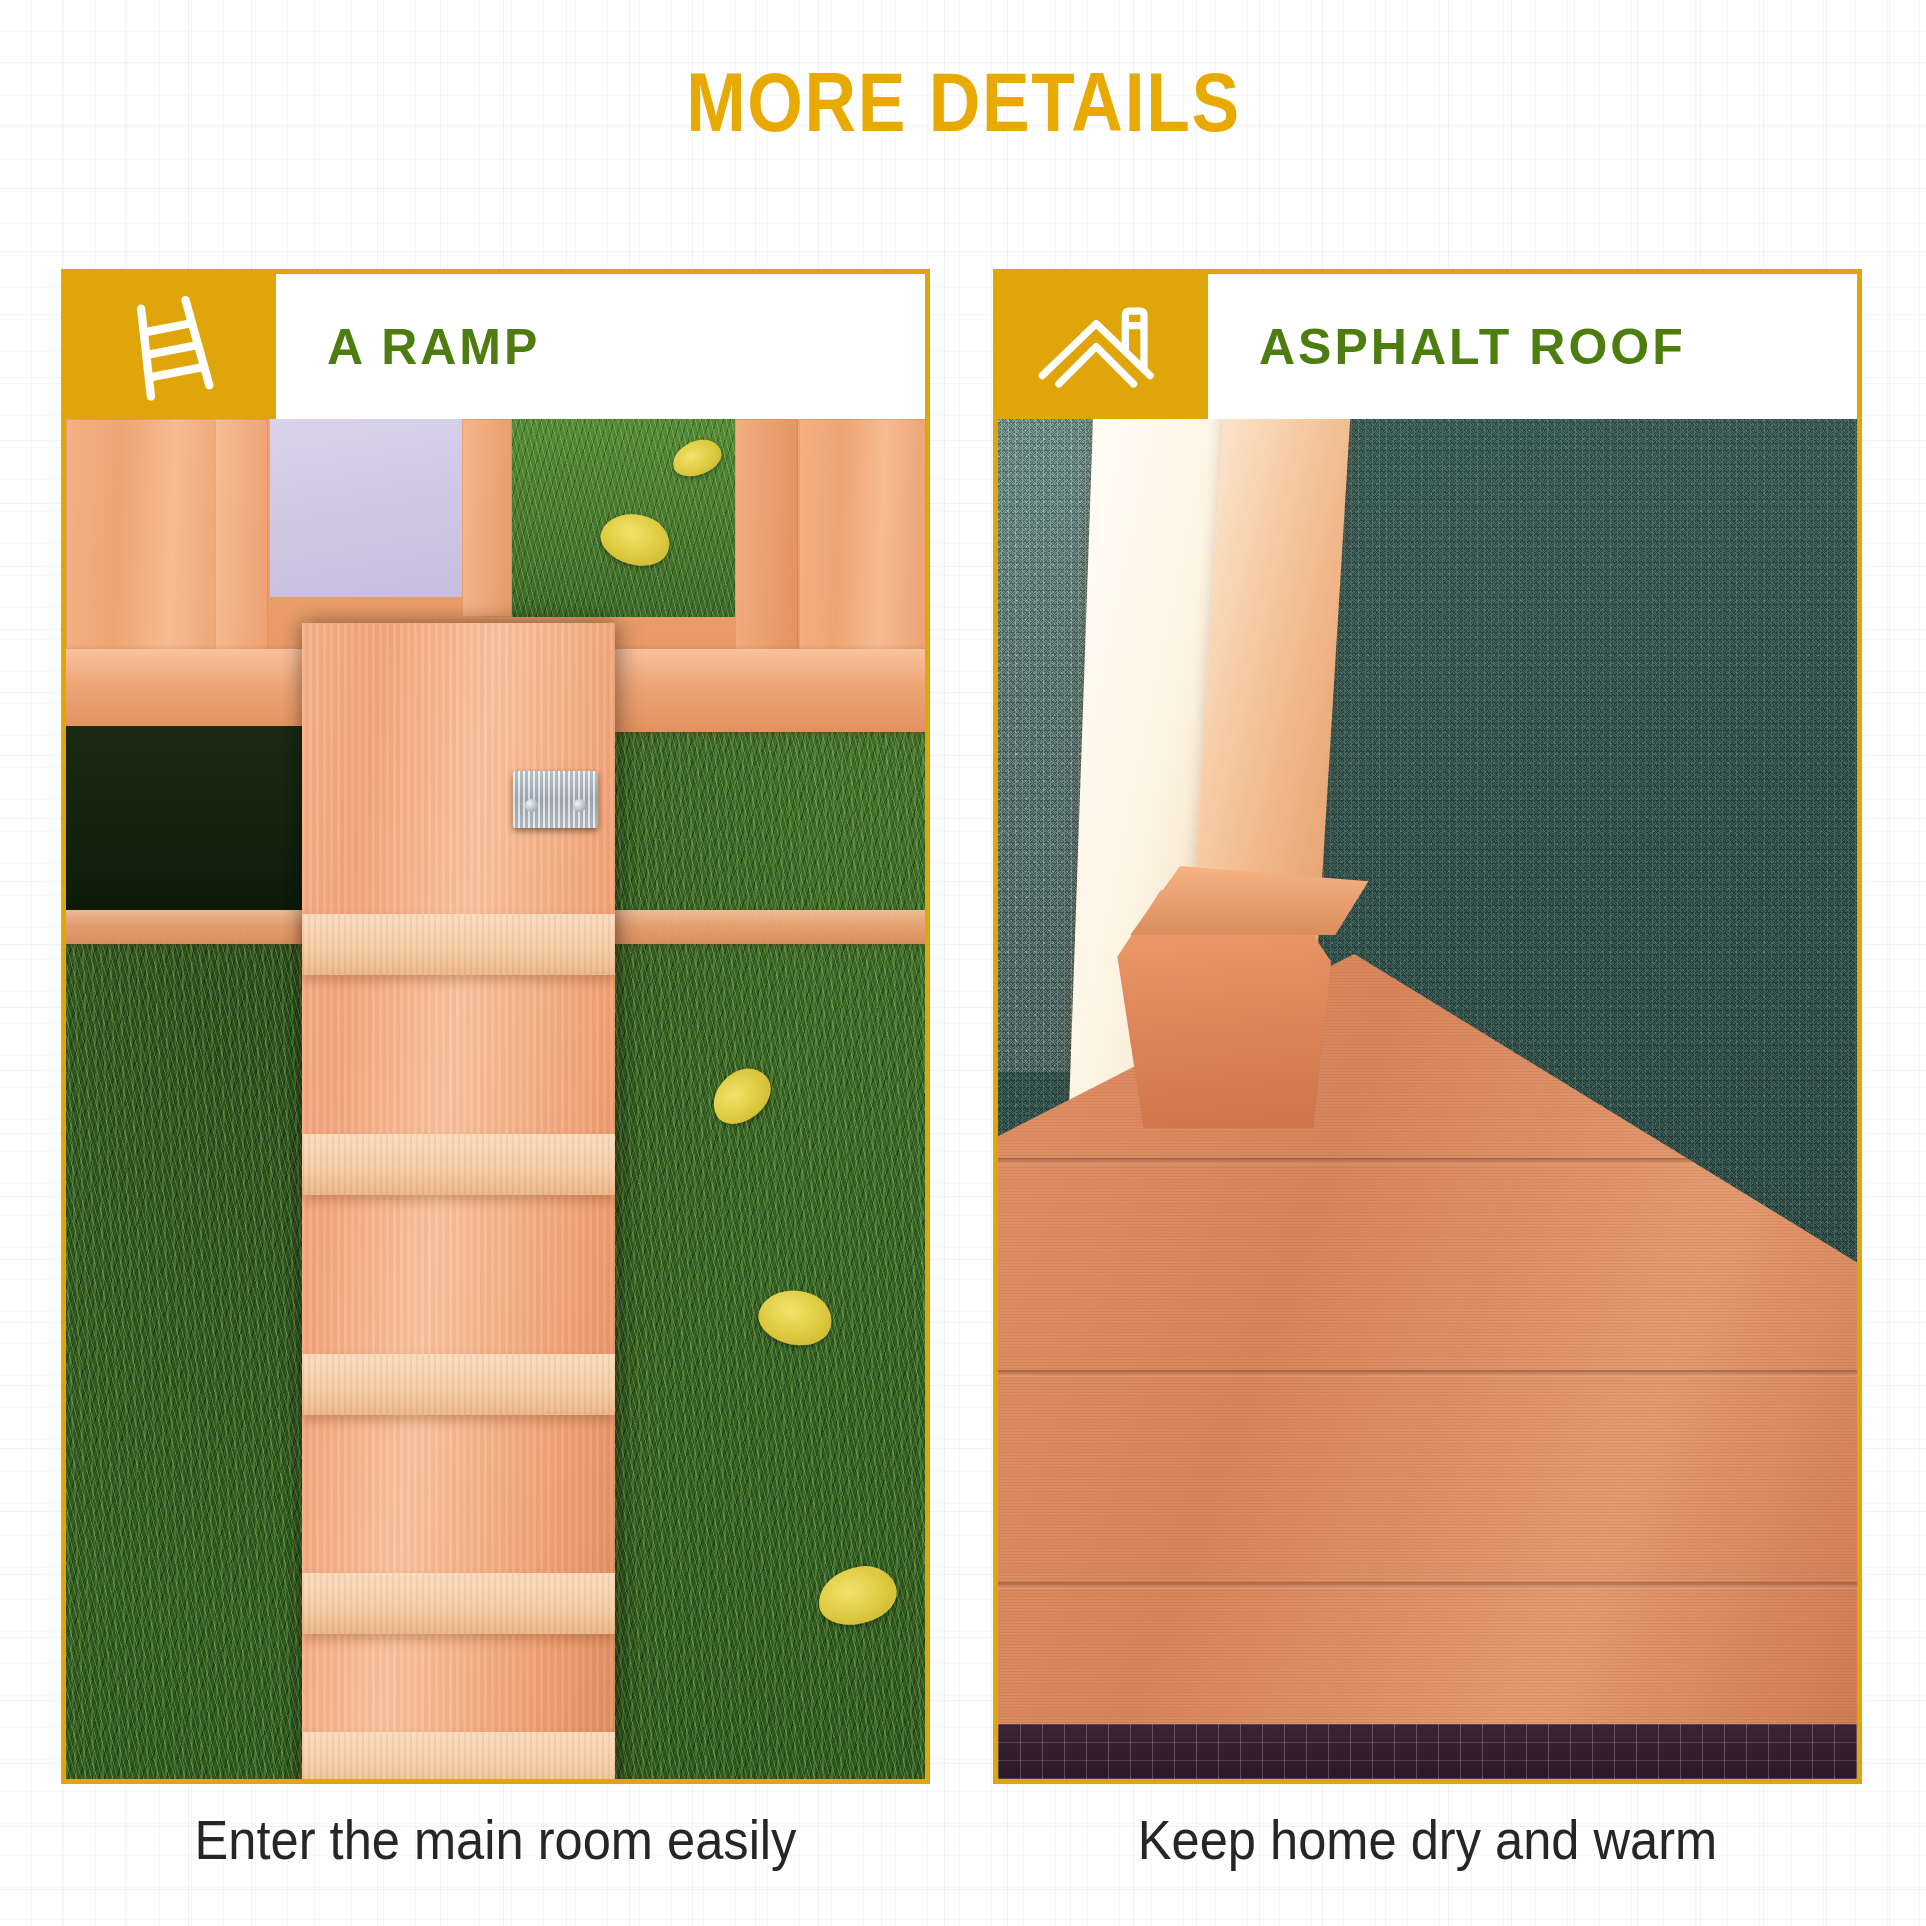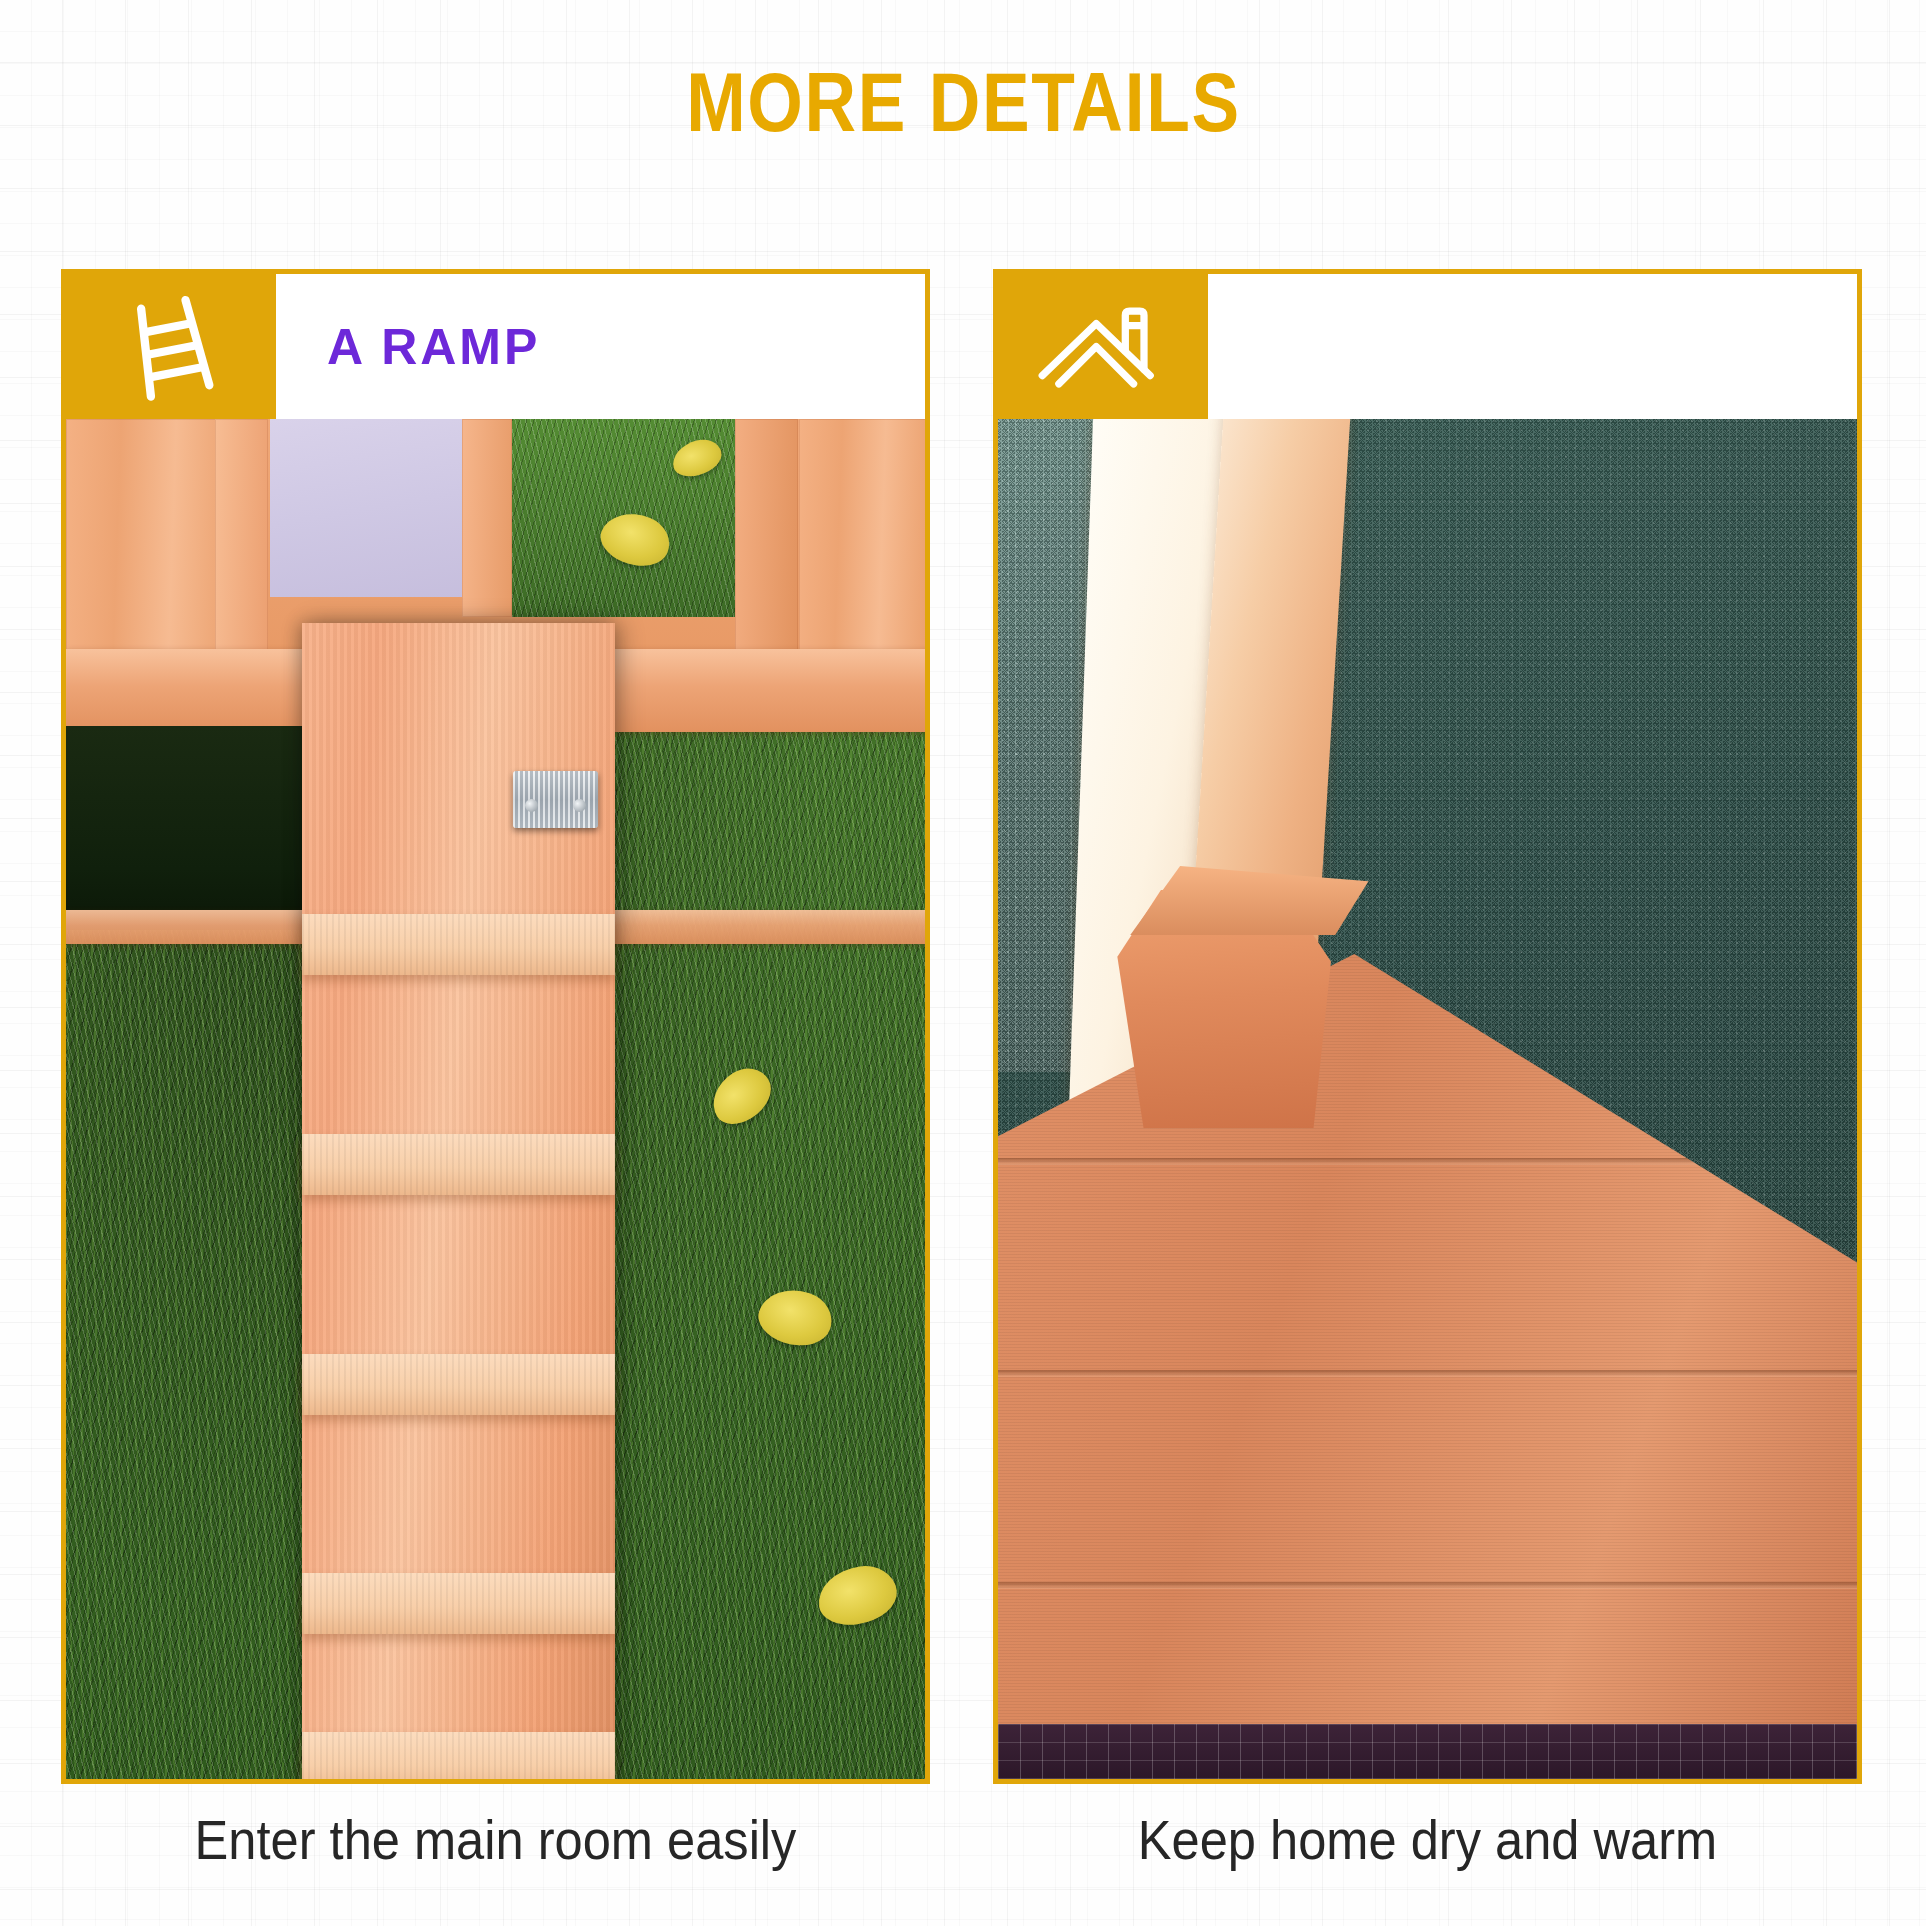--- a/index.html
+++ b/index.html
@@ -78,21 +78,21 @@
   }
   .icon-box svg{ display:block; }
   .header-title{
     flex:1;
     display:flex;
     align-items:center;
     padding-left:51px;
     font-size:50px;
     font-weight:bold;
     letter-spacing:3px;
-    color:#6d28d9;
+    color:#4d7c0f;
     font-family:"Liberation Sans Narrow","Liberation Sans",sans-serif;
     white-space:nowrap;
   }
 
   
   .photo{
     position:relative;
     width:100%;
     height:1362px;
     overflow:hidden;
@@ -299,20 +299,21 @@
     <div class="icon-box">
       <svg width="135" height="119" viewBox="0 0 130 100" aria-hidden="true">
         <g fill="none" stroke="#ffffff" stroke-width="7" stroke-linecap="round" stroke-linejoin="round">
           <polyline points="6,78 58,28 110,78"></polyline>
           <polyline points="22,86 58,50 94,86"></polyline>
           <path d="M86,54 L86,20 Q86,16 90,16 L100,16 Q104,16 104,20 L104,72"></path>
           <line x1="88" y1="30" x2="102" y2="30"></line>
         </g>
       </svg>
     </div>
+    <div class="header-title">ASPHALT ROOF</div>
   </div>
 
   <div class="photo">
 
     <div class="asphalt" style="inset:0;"></div>
 
     <div class="asphalt light" style="left:0; top:0; width:95px; height:653px;"></div>
 
     <div class="trim" style="left:83px; top:0; width:141px; height:693px;
          background:linear-gradient(100deg,#fffdf6 0%,#fdf3e2 55%,#f3dcc0 100%); transform:skewX(-2deg);"></div>

